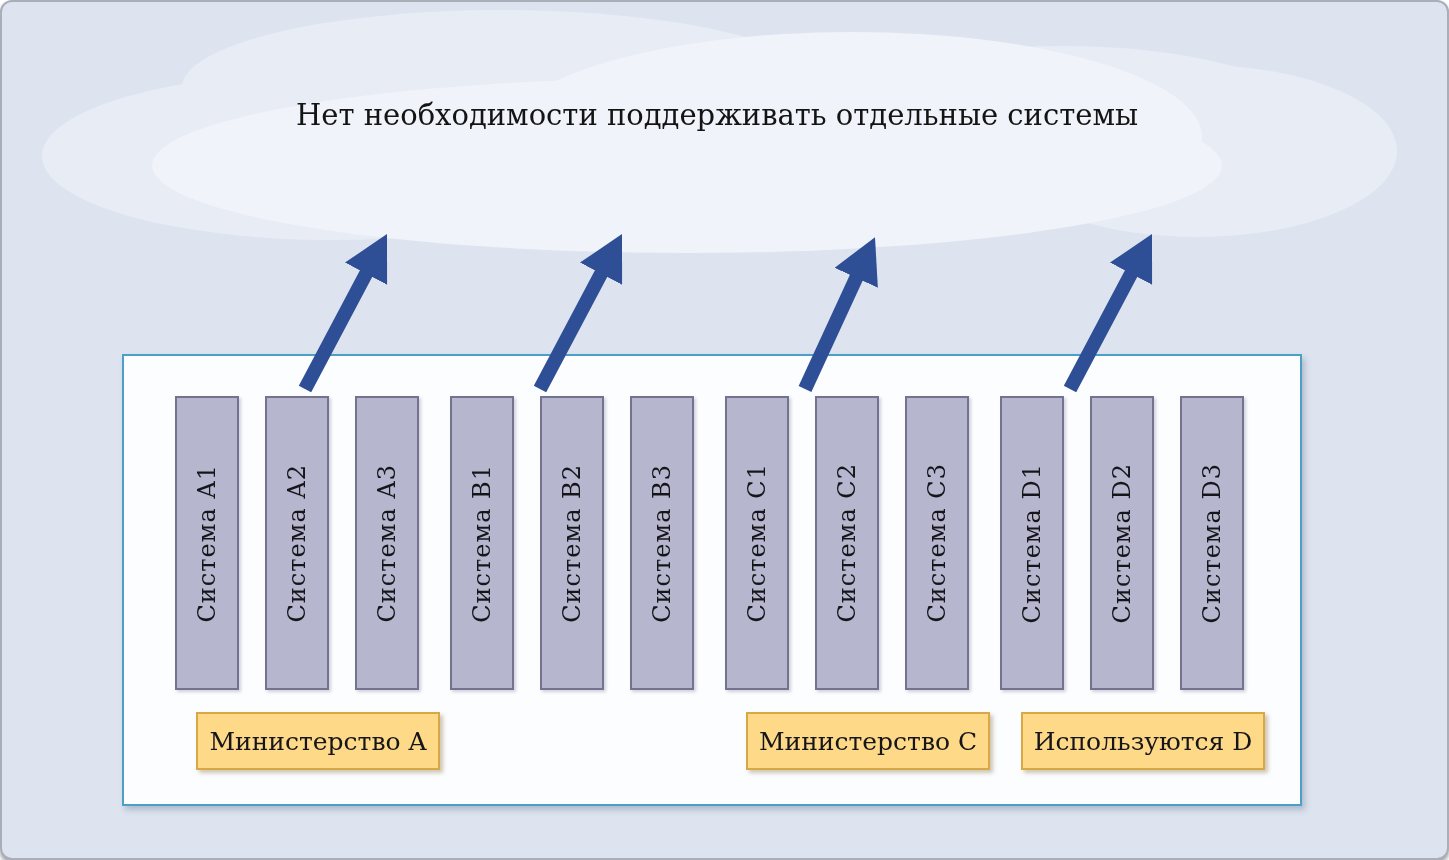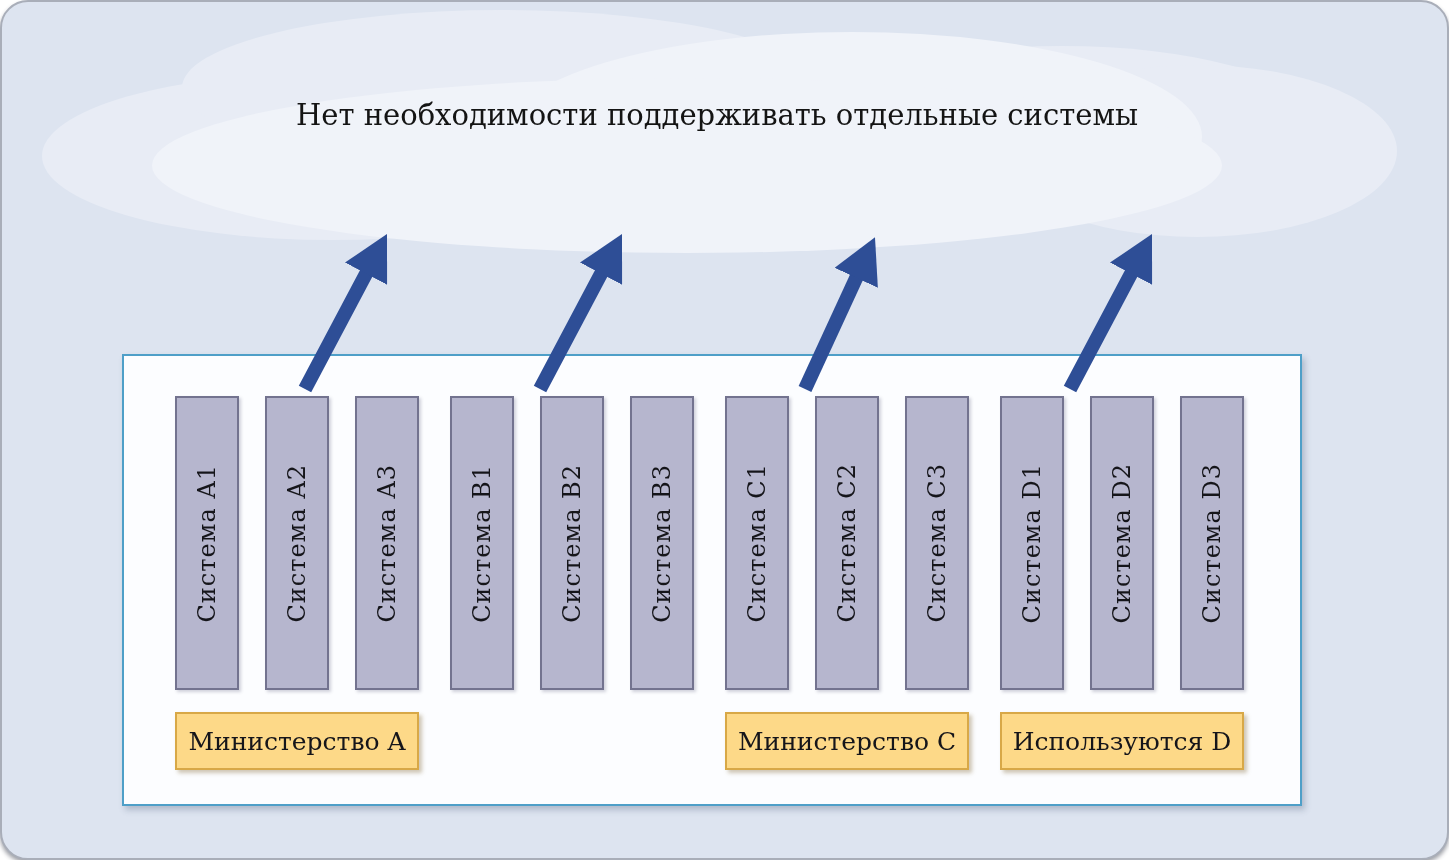--- a/index.html
+++ b/index.html
@@ -14,21 +14,21 @@
     --ministry-border:#d8a847;
     --arrow:#2e4e96;
     --text:#141414;
   }
   *{box-sizing:border-box;margin:0;padding:0;}
   html,body{width:1449px;height:860px;background:#ffffff;}
   body{font-family:"DejaVu Serif","Liberation Serif",serif;color:var(--text);}
   .slide{
     position:relative;width:1449px;height:860px;overflow:hidden;
     background:var(--background);
-    border:2px solid #a9aeb9;border-radius:28px;
+    border:2px solid #a9aeb9;border-radius:12px;
     box-shadow:0 3px 4px rgba(40,45,60,.45);
   }
   
   .cloud{position:absolute;left:30px;top:8px;width:1370px;height:250px;}
   .cloud-ellipse{position:absolute;border-radius:50%;}
   .e1{left:10px;top:62px;width:580px;height:168px;background:var(--cloud-mid);}
   .e2{left:150px;top:0px;width:640px;height:155px;background:var(--cloud-mid);}
   .e3{left:790px;top:36px;width:480px;height:135px;background:var(--cloud-mid);}
   .e4{left:965px;top:55px;width:400px;height:172px;background:var(--cloud-mid);}
   .e5{left:470px;top:22px;width:700px;height:210px;background:var(--cloud-light);}
@@ -60,21 +60,21 @@
   .vtext{
     writing-mode:vertical-rl;transform:rotate(180deg);
     font-size:24px;letter-spacing:1px;white-space:nowrap;color:#15151a;
   }
   .ministry{
     margin-top:22px;height:58px;width:244px;
     background:var(--ministry-fill);
     border:2px solid var(--ministry-border);
     box-shadow:3px 3px 4px rgba(120,95,40,.35);
     display:flex;align-items:center;justify-content:center;
-    font-size:25px;color:#15151a;
+    font-size:25px;color:#15151a;margin-left:21px;
   }
 </style>
 </head>
 <body>
 
 <div class="slide">
 
   <div class="cloud">
     <div class="cloud-ellipse e1"></div>
     <div class="cloud-ellipse e2"></div>

